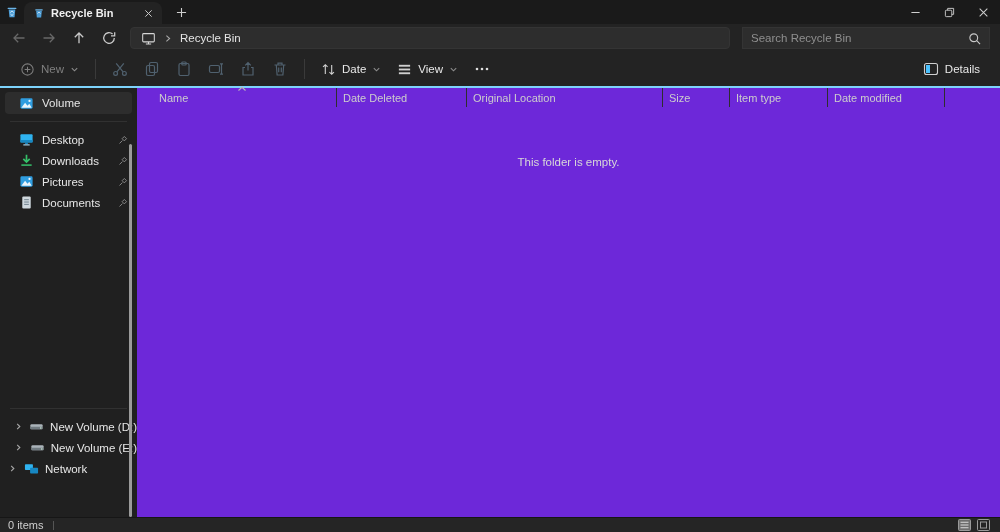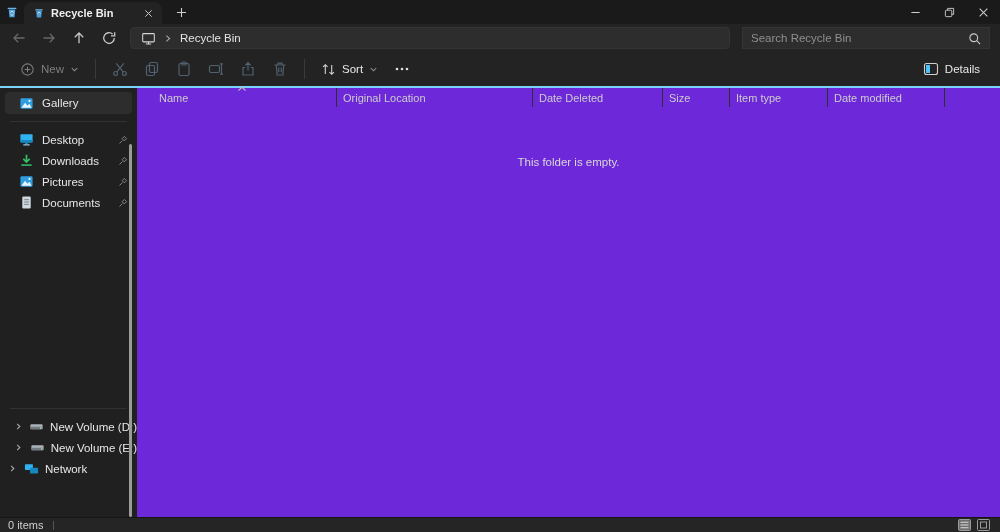--- a/index.html
+++ b/index.html
@@ -249,21 +249,36 @@
           <path d="M2.5 4 H13.5 M6 4 V2.2 H10 V4 M4.3 4 L5.1 14 H10.9 L11.7 4 M6.7 6.5 V11.3 M9.3 6.5 V11.3"></path>
         </svg>
     </div>
     <span class="tool-sep"></span>
     <div class="cmd">
       <span>
         <svg width="15" height="15" viewBox="0 0 16 16" fill="none" stroke="#cfcfcf" stroke-width="1.2">
             <path d="M4.6 12.8 V3 M2.2 5.3 L4.6 2.9 L7 5.3 M11.4 3.2 V13 M9 10.7 L11.4 13.1 L13.8 10.7"></path>
           </svg>
       </span>
-      <span class="cmd-label">Sort</span>
+      <span class="cmd-label">Date</span>
+      <span class="caret">
+        <svg width="9" height="9" viewBox="0 0 10 10" fill="none" stroke="currentColor" stroke-width="1.2">
+            <path d="M2 3.5 L5 6.5 L8 3.5"></path>
+          </svg>
+      </span>
+    </div>
+    <div class="cmd">
+      <span>
+        <svg width="15" height="15" viewBox="0 0 16 16" fill="#cfcfcf">
+            <rect x="2" y="3" width="12" height="2"></rect>
+            <rect x="2" y="7" width="12" height="2"></rect>
+            <rect x="2" y="11" width="12" height="2"></rect>
+          </svg>
+      </span>
+      <span class="cmd-label">View</span>
       <span class="caret">
         <svg width="9" height="9" viewBox="0 0 10 10" fill="none" stroke="currentColor" stroke-width="1.2">
             <path d="M2 3.5 L5 6.5 L8 3.5"></path>
           </svg>
       </span>
     </div>
     <div class="cmd icon-only">
       <svg width="16" height="16" viewBox="0 0 16 16" fill="#dedede">
           <circle cx="3" cy="8" r="1.3"></circle>
           <circle cx="8" cy="8" r="1.3"></circle>
@@ -286,21 +301,21 @@
 
     <div class="sidebar">
       <div class="side-item selected">
         <span>
           <svg width="15" height="15" viewBox="0 0 16 16">
               <rect x="1.5" y="2.5" width="13" height="11" rx="1.5" fill="#2f9de0"></rect>
               <path d="M2.5 12.5 L6.5 7.3 L9 10.4 L11 8.3 L13.5 12.5 Z" fill="#eaf5fc"></path>
               <circle cx="11.2" cy="5.3" r="1.2" fill="#eaf5fc"></circle>
             </svg>
         </span>
-        <span class="slabel">Gallery</span>
+        <span class="slabel">Volume</span>
       </div>
       <div class="side-divider"></div>
 
       <div class="side-item" style="margin-top:7px">
         <span>
           <svg width="15" height="15" viewBox="0 0 16 16">
               <rect x="1.5" y="2.5" width="13" height="8.6" rx="1" fill="#2fb3f0"></rect>
               <rect x="1.5" y="8.6" width="13" height="2.5" fill="#1787c2"></rect>
               <rect x="6.5" y="11.4" width="3" height="1.6" fill="#1787c2"></rect>
               <rect x="4.5" y="13.1" width="7" height="1.3" rx=".6" fill="#9cc8e0"></rect>
@@ -411,25 +426,25 @@
     <div class="content">
       <div class="col-headers">
         <div class="col c0">
           <span class="sort-caret">
             <svg width="10" height="6" viewBox="0 0 10 6" fill="none" stroke="#b9b9b9" stroke-width="1.1">
                 <path d="M1.5 4.5 L5 1.3 L8.5 4.5"></path>
               </svg>
           </span>
           <span>Name</span>
         </div>
+        <div class="col c2">
+          <span>Date Deleted</span>
+        </div>
         <div class="col c1">
           <span>Original Location</span>
-        </div>
-        <div class="col c2">
-          <span>Date Deleted</span>
         </div>
         <div class="col c3">
           <span>Size</span>
         </div>
         <div class="col c4">
           <span>Item type</span>
         </div>
         <div class="col c5">
           <span>Date modified</span>
         </div>

